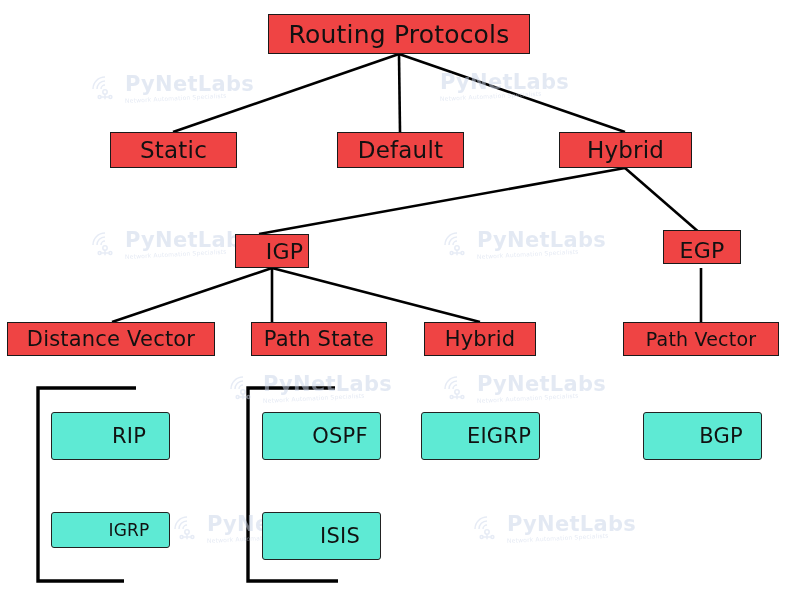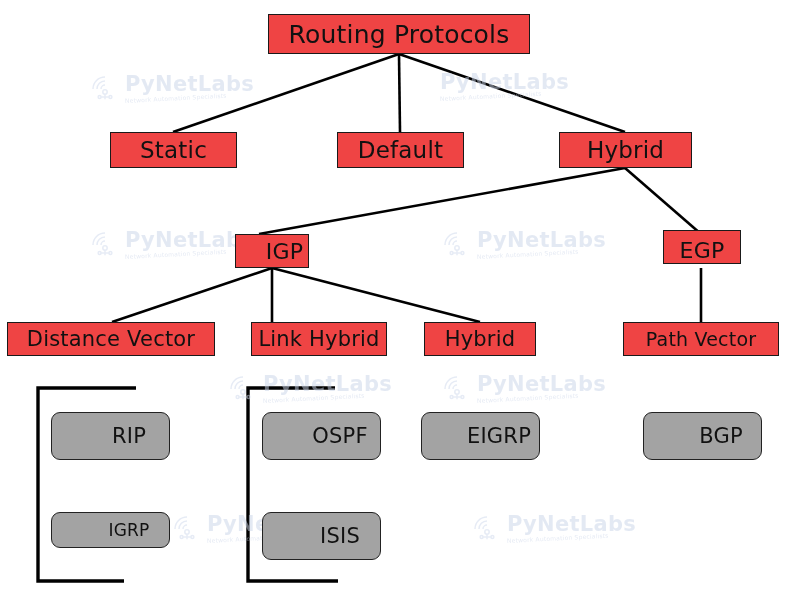--- a/index.html
+++ b/index.html
@@ -35,22 +35,22 @@
     color: #111111;
     font-weight: 400;
     letter-spacing: 0.2px;
     white-space: nowrap;
     z-index: 3;
   }
   .node.rect {
     border-radius: 0;
   }
   .node.rounded {
-    border-radius: 9px;
-    background: #a3a3a3;
+    border-radius: 3px;
+    background: #5eead4;
     border: 1.6px solid #222222;
     padding-left: 37px;
   }
   .wm {
     position: absolute;
     z-index: 1;
     pointer-events: none;
     opacity: 0.5;
     display: flex;
     align-items: center;
@@ -262,21 +262,21 @@
       <div class="node rect" style="left: 235px; top: 234px; width: 74px; height: 34px; font-size: 22px; padding-left: 25px;">
         <span>IGP</span>
       </div>
       <div class="node rect" style="left: 663px; top: 230px; width: 78px; height: 34px; font-size: 22px; align-items: flex-end;">
         <span>EGP</span>
       </div>
       <div class="node rect" style="left: 7px; top: 322px; width: 208px; height: 34px; font-size: 21px; justify-content: center;">
         <span>Distance Vector</span>
       </div>
       <div class="node rect" style="left: 251px; top: 322px; width: 136px; height: 34px; font-size: 21px;">
-        <span>Link Hybrid</span>
+        <span>Path State</span>
       </div>
       <div class="node rect" style="left: 424px; top: 322px; width: 112px; height: 34px; font-size: 21px;">
         <span>Hybrid</span>
       </div>
       <div class="node rect" style="left: 623px; top: 322px; width: 156px; height: 34px; font-size: 19px;">
         <span>Path Vector</span>
       </div>
       <div class="node rounded" style="left: 51px; top: 412px; width: 119px; height: 48px; font-size: 21px;">
         <span>RIP</span>
       </div>

